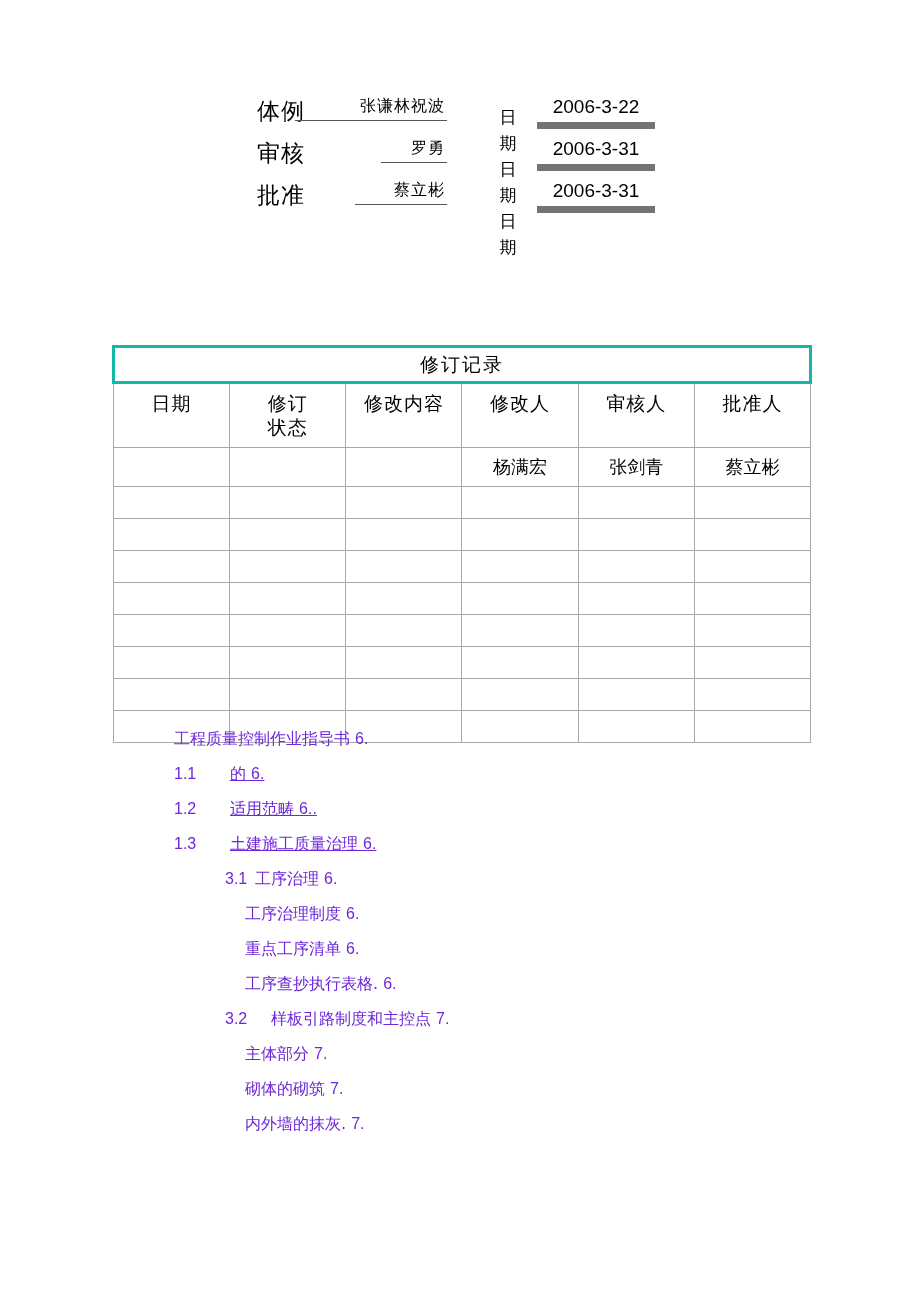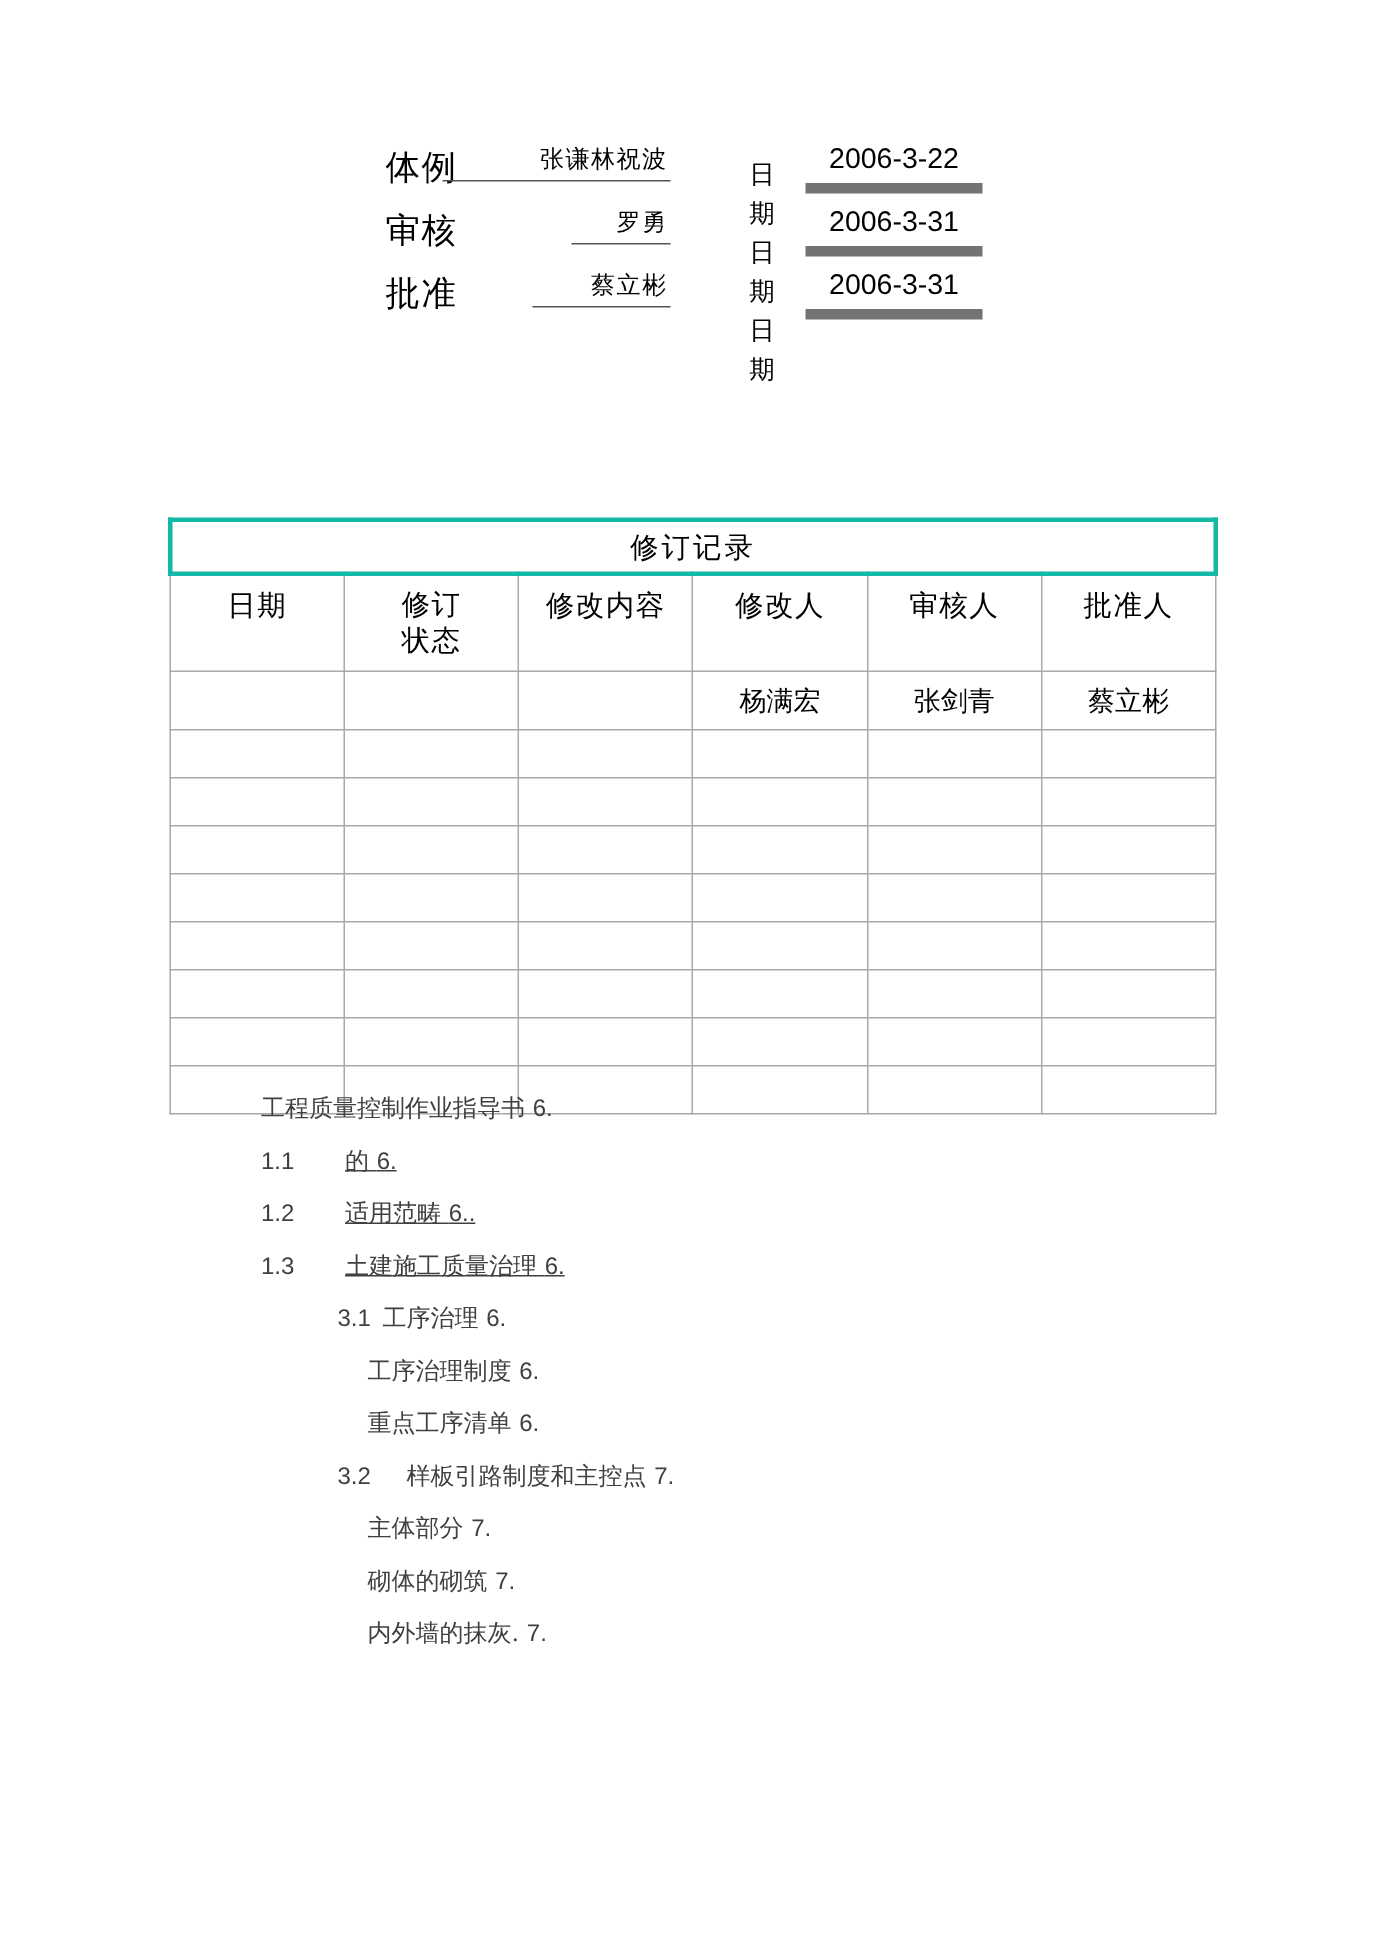--- a/index.html
+++ b/index.html
@@ -145,21 +145,21 @@
     left: 112px;
     top: 728px;
     width: 700px;
   }
   .toc-line {
     font-size: 16px;
     line-height: 22px;
     height: 35px;
     white-space: nowrap;
     font-family: "DejaVu Serif", "Liberation Serif", serif;
-    color: #404040;
+    color: #6d28d9;
   }
   .toc-num {
     display: inline-block;
     font-family: "Liberation Sans", sans-serif;
     font-size: 16px;
   }
   .lvl-0 { padding-left: 62px; }
   .lvl-1 { padding-left: 62px; text-decoration: underline; }
   .lvl-1 .toc-num { width: 56px; }
   .lvl-2 { padding-left: 113px; }
@@ -327,20 +327,24 @@
   <div class="toc-line lvl-3">
     <span>工序治理制度</span>
     <span class="toc-pg">6.</span>
   </div>
 
   <div class="toc-line lvl-3">
     <span>重点工序清单</span>
     <span class="toc-pg">6.</span>
   </div>
 
+  <div class="toc-line lvl-3">
+    <span>工序查抄执行表格.</span>
+    <span class="toc-pg">6.</span>
+  </div>
 
   <div class="toc-line lvl-4">
     <span class="toc-num">3.2</span><span>样板引路制度和主控点</span>
     <span class="toc-pg">7.</span>
   </div>
 
   <div class="toc-line lvl-3">
     <span>主体部分</span>
     <span class="toc-pg">7.</span>
   </div>

